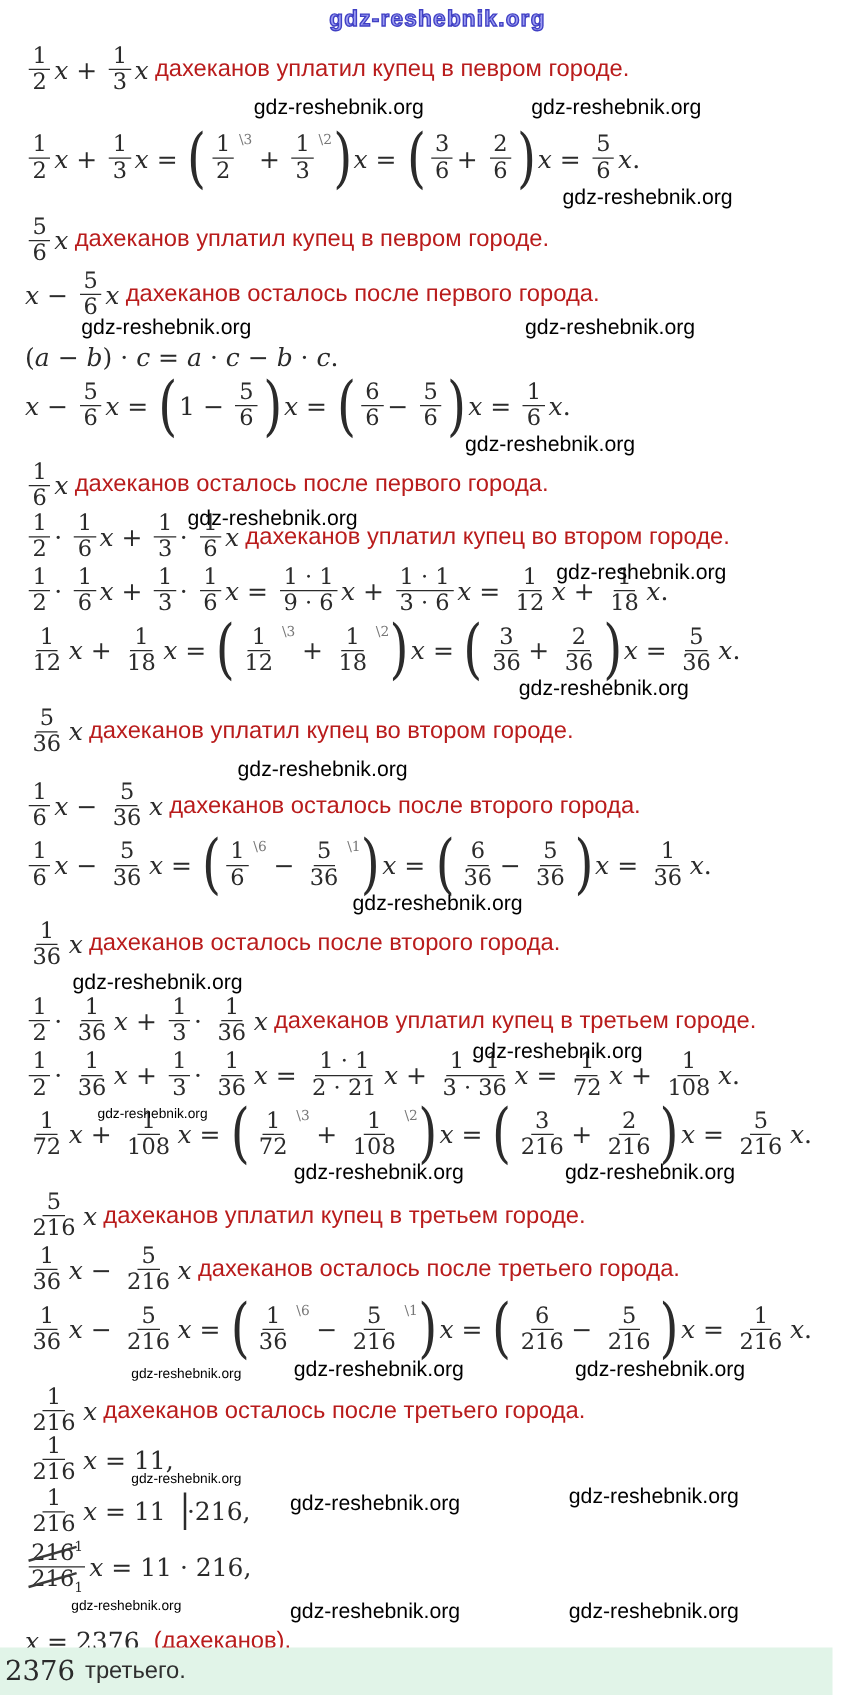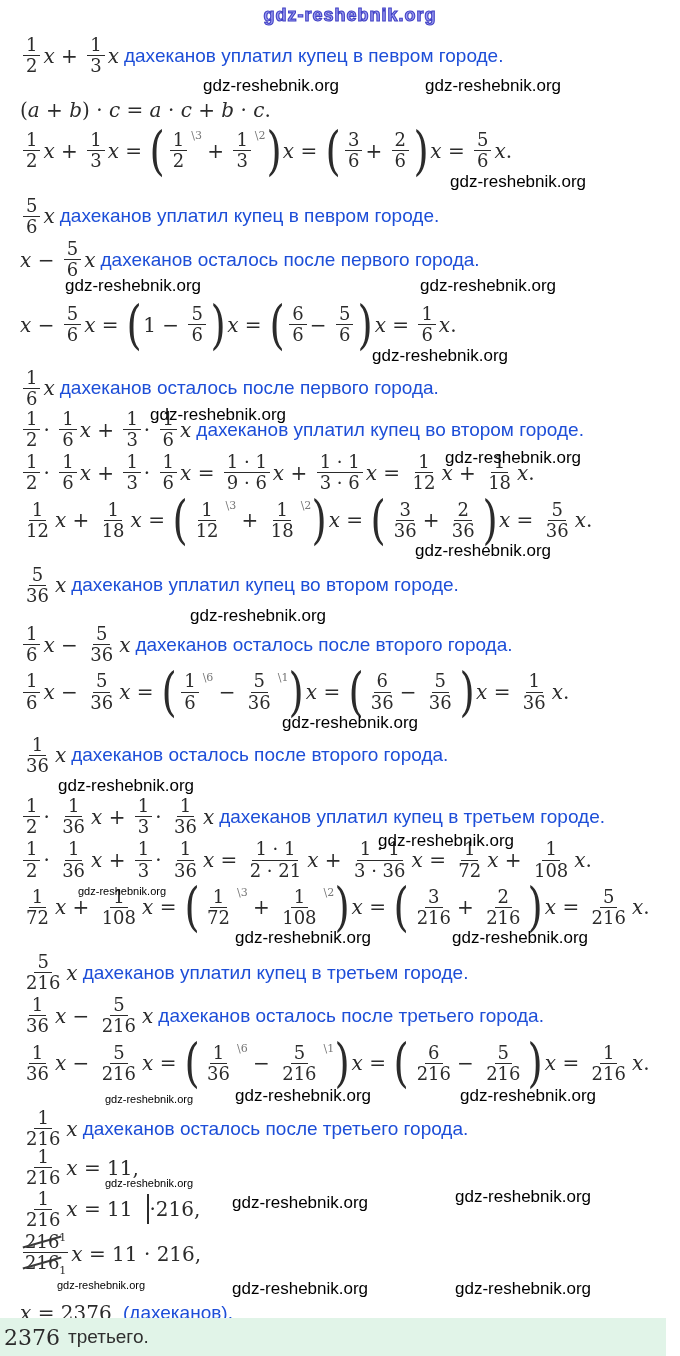--- a/index.html
+++ b/index.html
@@ -12,21 +12,21 @@
   .header-wm{
     text-align:center;height:22px;margin-top:3px;
     font-family:"Liberation Sans", sans-serif;font-size:18px;font-weight:700;
     letter-spacing:1px;color:#9b9bf0;-webkit-text-stroke:1.1px #4040c4;
   }
   .line{display:flex;align-items:center;position:relative;min-height:22px;}
   .line.wms{height:16px;}
   .math{font-size:20px;white-space:pre;}
   .math i{font-style:italic;}
   .rus{
-    font-family:"Liberation Sans", sans-serif;font-size:19px;color:#1d4ed8;
+    font-family:"Liberation Sans", sans-serif;font-size:19px;color:#b91c1c;
     white-space:pre;margin-left:5px;
   }
   .fracwrap{display:inline-flex;align-items:center;position:relative;}
   .frac,.cfrac{
     display:inline-flex;flex-direction:column;align-items:center;
     font-size:18px;line-height:1.12;margin:0 3px;
   }
   .frac .num{padding:0 3px;border-bottom:1.4px solid #2b2b2b;}
   .frac .den{padding:0 3px;}
   .mark{font-size:11px;color:#777;position:relative;top:-15px;left:1px;white-space:pre;}
@@ -76,23 +76,20 @@
             <span class="den">3</span>
           </span>
         </span>
         <span class="math"><i>x</i></span>
         <span class="rus">дахеканов уплатил купец в певром городе.</span>
       </div>
       <div class="line wms" style="margin-top: 0px;">
         <span class="wm abs md" style="left: 183px; top: 0px;">gdz-reshebnik.org</span>
         <span class="wm abs md" style="left: 405px; top: 0px;">gdz-reshebnik.org</span>
       </div>
-      <div class="line" style="margin-top: 0px;">
-        <span class="math">(<i>a</i> + <i>b</i>) · <i>c</i> = <i>a</i> · <i>c</i> + <i>b</i> · <i>c</i>.</span>
-      </div>
       <div class="line" style="margin-top: 8px;">
         <span class="fracwrap">
           <span class="frac">
             <span class="num">1</span>
             <span class="den">2</span>
           </span>
         </span>
         <span class="math"><i>x</i> + </span>
         <span class="fracwrap">
           <span class="frac">
@@ -163,20 +160,23 @@
             <span class="num">5</span>
             <span class="den">6</span>
           </span>
         </span>
         <span class="math"><i>x</i></span>
         <span class="rus">дахеканов осталось после первого города.</span>
       </div>
       <div class="line wms" style="margin-top: -4px;">
         <span class="wm abs md" style="left: 45px; top: 0px;">gdz-reshebnik.org</span>
         <span class="wm abs md" style="left: 400px; top: 0px;">gdz-reshebnik.org</span>
+      </div>
+      <div class="line" style="margin-top: 0px;">
+        <span class="math">(<i>a</i> − <i>b</i>) · <i>c</i> = <i>a</i> · <i>c</i> − <i>b</i> · <i>c</i>.</span>
       </div>
       <div class="line" style="margin-top: 6px;">
         <span class="math"><i>x</i> − </span>
         <span class="fracwrap">
           <span class="frac">
             <span class="num">5</span>
             <span class="den">6</span>
           </span>
         </span>
         <span class="math"><i>x</i> = </span>

